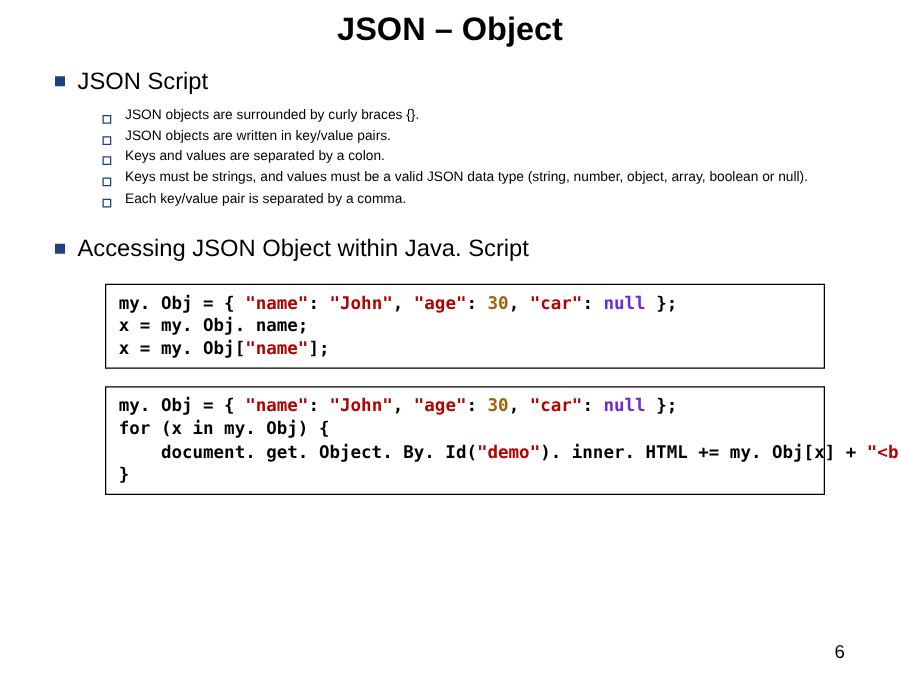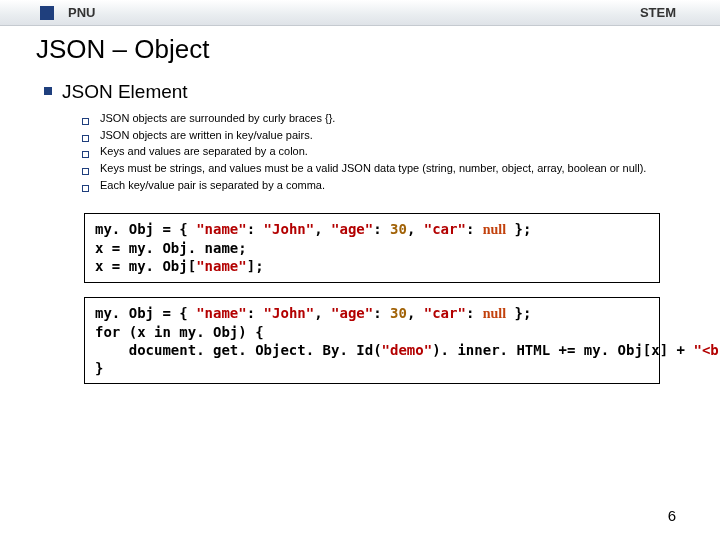--- a/index.html
+++ b/index.html
@@ -45,21 +45,22 @@
     width: 14px;
     height: 14px;
     background: #1f3f7d;
   }
   .header-left { flex: 1; }
   .header-right { }
 
   h1.title {
     margin: 6px 0 12px 0;
     font-size: 26px;
-    font-weight: 400;
+    font-weight: 700;
+    text-align: center;
   }
 
   .section-heading {
     position: relative;
     font-size: 19px;
     font-weight: 400;
     margin: 6px 0 6px 0;
     padding-left: 26px;
   }
   .section-heading::before {
@@ -99,50 +100,47 @@
     margin: 14px 24px 14px 48px;
     padding: 6px 10px;
     font-family: "Consolas", "Menlo", monospace;
     font-size: 14px;
     line-height: 1.3;
     white-space: pre;
   }
   .codebox .kw  { font-weight: 700; }
   .codebox .str { color: #b30000; font-weight: 700; }
   .codebox .num { color: #a16207; font-weight: 700; }
-  .codebox .nul { color: #c2410c; font-weight: 700; font-family: Liberation Serif, serif; }
+  .codebox .nul { color: #6d28d9; font-weight: 700; }
 
   .page-number {
     position: absolute;
     right: 44px;
     bottom: 14px;
     font-size: 15px;
   }
 </style>
 </head>
 <body>
 
 <div class="slide">
 
-  <div class="header-bar">
-    <span class="header-left">PNU</span>
-    <span class="header-right">STEM</span>
-  </div>
 
   <h1 class="title">JSON – Object</h1>
 
-  <div class="section-heading">JSON Element</div>
+  <div class="section-heading">JSON Script</div>
   <ul class="bullets">
     <li>JSON objects are surrounded by curly braces {}.</li>
     <li>JSON objects are written in key/value pairs.</li>
     <li>Keys and values are separated by a colon.</li>
     <li>Keys must be strings, and values must be a valid JSON data type (string, number, object, array, boolean or null).</li>
     <li>Each key/value pair is separated by a comma.</li>
   </ul>
 
+  <div class="section-heading">Accessing JSON Object within Java. Script</div>
 
   <div class="codebox"><span class="kw">my. Obj = { </span><span class="str">"name"</span><span class="kw">: </span><span class="str">"John"</span><span class="kw">, </span><span class="str">"age"</span><span class="kw">: </span><span class="num">30</span><span class="kw">, </span><span class="str">"car"</span><span class="kw">: </span><span class="nul">null</span><span class="kw"> };</span>
 <span class="kw">x = my. Obj. name;</span>
 <span class="kw">x = my. Obj[</span><span class="str">"name"</span><span class="kw">];</span></div>
   <div class="codebox"><span class="kw">my. Obj = { </span><span class="str">"name"</span><span class="kw">: </span><span class="str">"John"</span><span class="kw">, </span><span class="str">"age"</span><span class="kw">: </span><span class="num">30</span><span class="kw">, </span><span class="str">"car"</span><span class="kw">: </span><span class="nul">null</span><span class="kw"> };</span>
 <span class="kw">for (x in my. Obj) {</span>
 <span class="kw">    document. get. Object. By. Id(</span><span class="str">"demo"</span><span class="kw">). inner. HTML += my. Obj[x] + </span><span class="str">"&lt;br&gt;"</span>
 <span class="kw">}</span></div>
 
   <div class="page-number">6</div>

